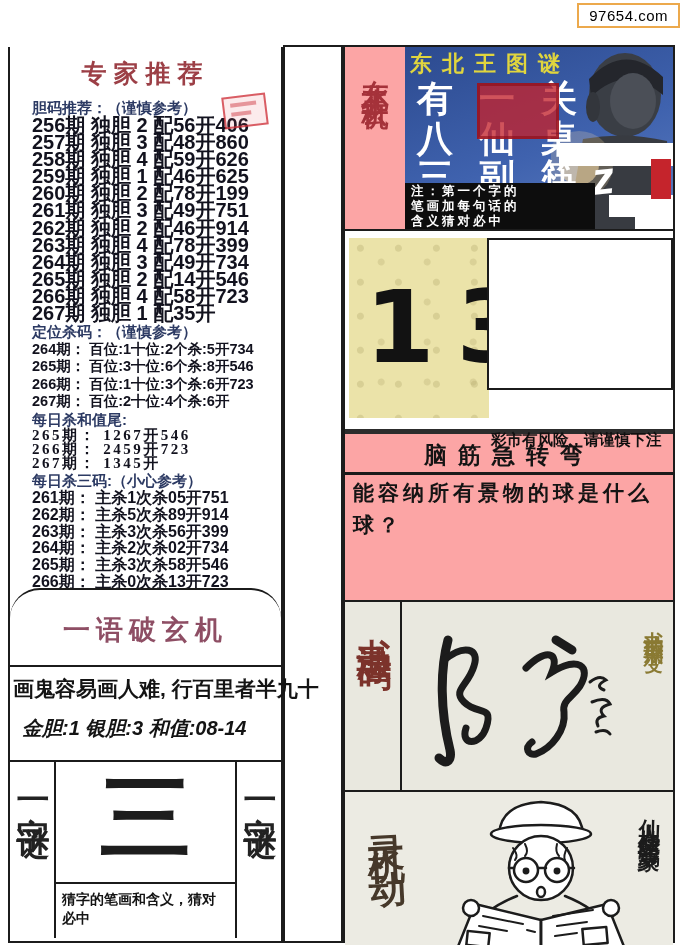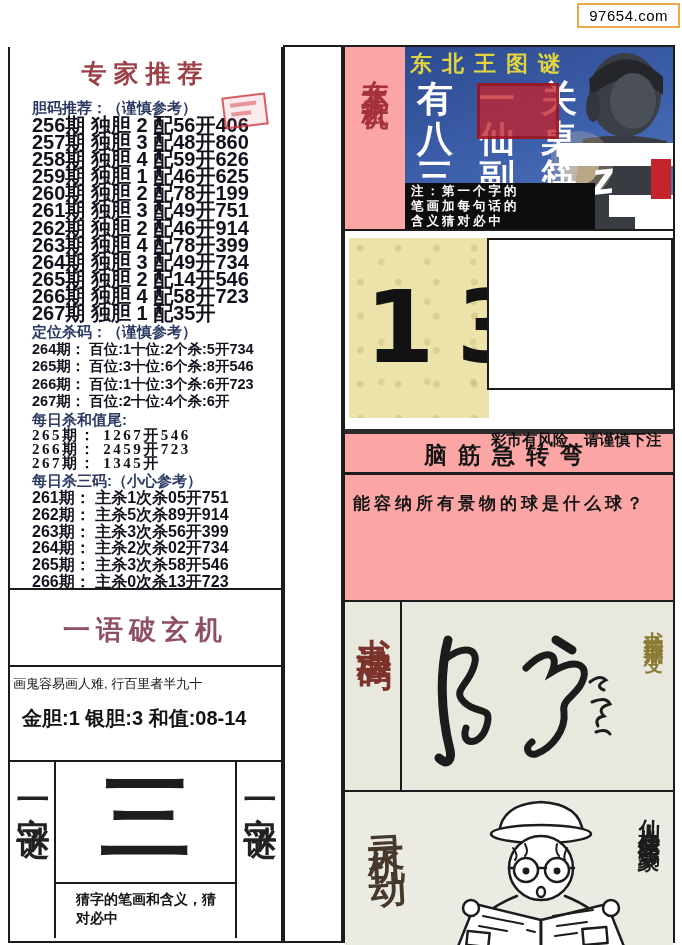--- a/index.html
+++ b/index.html
@@ -30,38 +30,38 @@
   .seal i{position:absolute;left:6px;top:5px;width:26px;height:4px;background:rgba(205,45,55,.45);}
   .seal i+i{top:14px;width:20px;}
   .lines{padding-left:22px;font-weight:bold;color:#12121e;}
   .lines>div{white-space:nowrap;}
   .l-danma>div{font-size:20px;line-height:17.1px;}
   .l-dingwei>div{font-size:14.5px;line-height:17.3px;}
   .l-hezhi{font-family:"Liberation Serif",serif;letter-spacing:2.5px;}
   .l-hezhi>div{font-size:15px;line-height:13.8px;}
   .l-sanma>div{font-size:16px;line-height:16.9px;}
 
-  .sec-b{border-top:2.5px solid #1b1b1b;height:172px;box-sizing:border-box;}
+  .sec-b{border-top:2.5px solid #1b1b1b;height:172px;box-sizing:border-box;border-radius:30px;}
   .yiyu-title{text-align:center;font-family:"Liberation Serif",serif;font-weight:bold;
               font-size:27px;color:#8e4e64;letter-spacing:6px;padding-top:22px;height:53px;
               border-bottom:2.5px solid #1b1b1b;}
-  .riddle{font-size:13px;font-weight:normal;padding:8px 2px 0 3px;white-space:nowrap;}
-  .gold-line{font-size:20px;font-weight:bold;padding:12px 0 0 12px;}
+  .riddle{font-size:21px;font-weight:bold;padding:8px 2px 0 3px;white-space:nowrap;}
+  .gold-line{font-size:20px;font-weight:bold;padding:12px 0 0 12px;font-style:italic;}
 
   .sec-c{border-top:2.5px solid #1b1b1b;height:178px;display:flex;box-sizing:border-box;}
   .cell-side{width:46px;box-sizing:border-box;text-align:center;padding-top:20px;}
   .cell-side.first{border-right:2.5px solid #1b1b1b;}
   .cell-side.last{border-left:2.5px solid #1b1b1b;}
   .v-serif{writing-mode:vertical-rl;font-family:"Liberation Serif",serif;font-weight:bold;
            font-size:33px;letter-spacing:9px;color:#222;}
   .cell-mid{flex:1;position:relative;}
   .big-char{font-family:"Liberation Serif",serif;font-weight:bold;font-size:92px;
             line-height:112px;text-align:center;color:#1d1d1d;}
   .mid-divider{position:absolute;left:0;right:0;top:120px;border-top:2.5px solid #1b1b1b;}
-  .mid-caption{position:absolute;left:0;right:0;top:126px;padding:2px 6px 0 20px;
+  .mid-caption{position:absolute;left:0;right:0;top:126px;padding:2px 6px 0 6px;
                font-size:14px;font-weight:bold;line-height:19px;}
 
   
   .sec-r1{height:182px;display:flex;box-sizing:border-box;}
   .xuanji-strip{width:60px;text-align:center;padding-top:10px;box-sizing:border-box;}
   .v-red{writing-mode:vertical-rl;font-weight:bold;font-size:27px;letter-spacing:6px;color:#a5323a;
          font-family:"Liberation Serif",serif;}
   .pic{position:relative;flex:1;overflow:hidden;
        background:linear-gradient(160deg,#2c4a8f 0%,#3f62ae 55%,#5d7dc0 100%);}
   .pic-title{position:absolute;left:5px;top:2px;font-size:22px;font-weight:bold;color:#e0d53e;
@@ -92,22 +92,22 @@
            letter-spacing:22px;text-indent:16px;font-family:"DejaVu Sans",sans-serif;}
   .white-panel{position:absolute;left:142px;top:7px;width:186px;height:152px;background:#fff;
                border:2.5px solid #1b1b1b;box-sizing:border-box;}
   .warning{position:absolute;left:146px;top:174px;font-size:15.5px;font-weight:bold;color:#101010;
            white-space:nowrap;margin-top:25px;}
 
   .sec-r3{height:166px;box-sizing:border-box;}
   .naojin-title{text-align:center;font-size:23px;font-weight:bold;letter-spacing:11px;
                 padding-top:6px;height:32px;border-bottom:3px solid #1b1b1b;
                 font-family:"Liberation Serif",serif;}
-  .question{padding:16px 8px 0 8px;font-size:17px;font-weight:bold;letter-spacing:4px;
-            line-height:1.5;font-family:Liberation Sans, sans-serif;}
+  .question{padding:4px 8px 0 8px;font-size:21px;font-weight:bold;letter-spacing:4px;
+            line-height:1.5;font-family:Liberation Mono, monospace;}
 
   .sec-r4{height:190px;display:flex;border-top:2px solid #1c1c1c;box-sizing:border-box;
           background:#e9e8df;}
   .shufa-strip{width:57px;border-right:2.5px solid #1b1b1b;box-sizing:border-box;
                text-align:center;padding-top:8px;background:#e9e8df;}
   .v-shufa{writing-mode:vertical-rl;font-weight:bold;font-size:35px;letter-spacing:7px;
            color:#7c332b;font-family:"Liberation Serif",serif;}
   .shufa-body{position:relative;flex:1;}
   .v-note{position:absolute;right:5px;top:14px;writing-mode:vertical-rl;font-size:20px;
           letter-spacing:4px;color:#8a7a33;font-family:"Liberation Serif",serif;font-weight:bold;}

